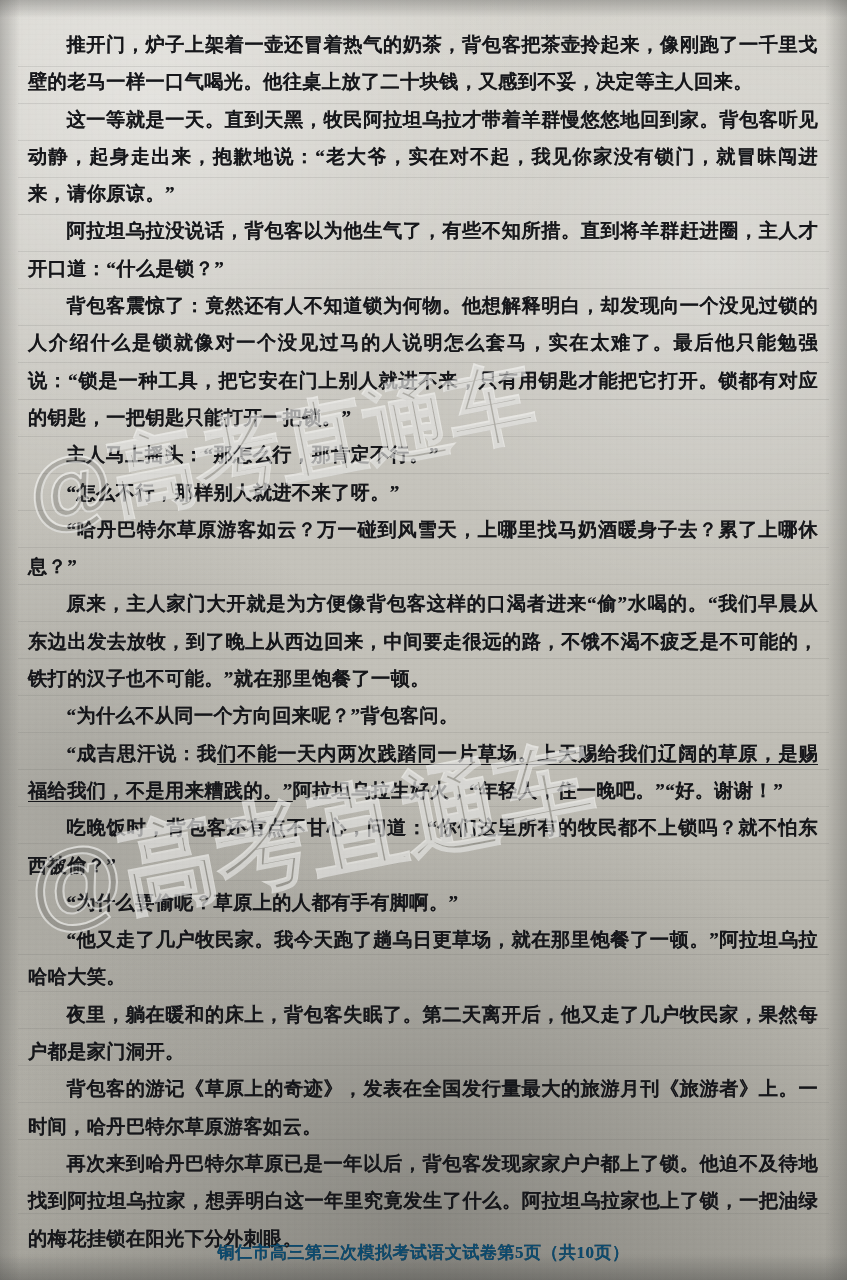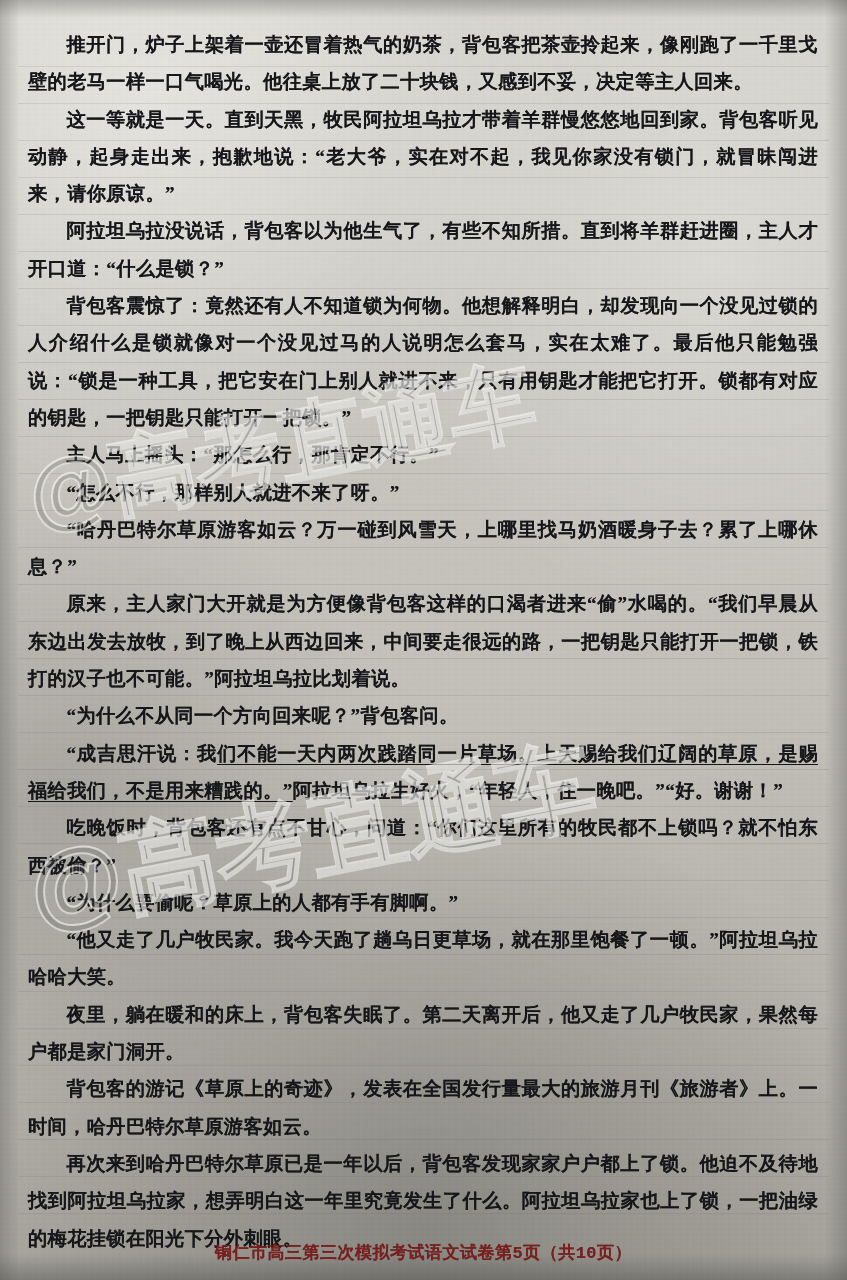--- a/index.html
+++ b/index.html
@@ -87,23 +87,23 @@
   }
   .wm1 { font-size: 86px; left: 18px; top: 170px; transform: rotate(-11deg); }
   .wm2 { font-size: 96px; left: 18px; top: 560px; transform: rotate(-11deg); }
   #footer {
     position: absolute;
     left: 0;
     bottom: 16px;
     width: 847px;
     text-align: center;
     font-size: 17px;
-    font-family: Liberation Mono, monospace;
+    font-family: Liberation Serif, serif;
     font-weight: 700;
-    color: #7f1d1d;
+    color: #0c4a6e;
     letter-spacing: .5px;
     text-shadow: 0 0 .6px rgba(0,0,0,.5);
   }
   
   #edge-top { position:absolute; left:0; right:0; top:0; height:18px; background:linear-gradient(to bottom, rgba(80,80,78,.35), rgba(0,0,0,0)); }
   #edge-bottom { position:absolute; left:0; right:0; bottom:0; height:26px; background:linear-gradient(to top, rgba(70,70,68,.40), rgba(0,0,0,0)); }
   #edge-left { position:absolute; top:0; bottom:0; left:0; width:20px; background:linear-gradient(to right, rgba(80,80,78,.30), rgba(0,0,0,0)); }
   #edge-right { position:absolute; top:0; bottom:0; right:0; width:22px; background:linear-gradient(to left, rgba(80,80,78,.32), rgba(0,0,0,0)); }
 </style>
 </head>
@@ -114,21 +114,21 @@
   <div id="rules"></div>
 
   <div id="content">
     <p>推开门，炉子上架着一壶还冒着热气的奶茶，背包客把茶壶拎起来，像刚跑了一千里戈壁的老马一样一口气喝光。他往桌上放了二十块钱，又感到不妥，决定等主人回来。</p>
     <p>这一等就是一天。直到天黑，牧民阿拉坦乌拉才带着羊群慢悠悠地回到家。背包客听见动静，起身走出来，抱歉地说：“老大爷，实在对不起，我见你家没有锁门，就冒昧闯进来，请你原谅。”</p>
     <p>阿拉坦乌拉没说话，背包客以为他生气了，有些不知所措。直到将羊群赶进圈，主人才开口道：“什么是锁？”</p>
     <p>背包客震惊了：竟然还有人不知道锁为何物。他想解释明白，却发现向一个没见过锁的人介绍什么是锁就像对一个没见过马的人说明怎么套马，实在太难了。最后他只能勉强说：“锁是一种工具，把它安在门上别人就进不来，只有用钥匙才能把它打开。锁都有对应的钥匙，一把钥匙只能打开一把锁。”</p>
     <p>主人马上摇头：“那怎么行，那肯定不行。”</p>
     <p>“怎么不行，那样别人就进不来了呀。”</p>
     <p>“哈丹巴特尔草原游客如云？万一碰到风雪天，上哪里找马奶酒暖身子去？累了上哪休息？”</p>
-    <p>原来，主人家门大开就是为方便像背包客这样的口渴者进来“偷”水喝的。“我们早晨从东边出发去放牧，到了晚上从西边回来，中间要走很远的路，一把钥匙只能打开一把锁，铁打的汉子也不可能。”阿拉坦乌拉比划着说。</p>
+    <p>原来，主人家门大开就是为方便像背包客这样的口渴者进来“偷”水喝的。“我们早晨从东边出发去放牧，到了晚上从西边回来，中间要走很远的路，不饿不渴不疲乏是不可能的，铁打的汉子也不可能。”就在那里饱餐了一顿。</p>
     <p>“为什么不从同一个方向回来呢？”背包客问。</p>
     <p>“成吉思汗说：我<span class="u">们不能一天内两次践踏同一片草场。上天赐给我们辽阔的草原，是赐福给我们，不是用来糟践的。”</span>阿拉坦乌拉生好火，“年轻人，住一晚吧。”“好。谢谢！”</p>
     <p>吃晚饭时，背包客还有点不甘心，问道：“你们这里所有的牧民都不上锁吗？就不怕东西被偷？”</p>
     <p>“为什么要偷呢？草原上的人都有手有脚啊。”</p>
     <p>“他又走了几户牧民家。我今天跑了趟乌日更草场，就在那里饱餐了一顿。”阿拉坦乌拉哈哈大笑。</p>
     <p>夜里，躺在暖和的床上，背包客失眠了。第二天离开后，他又走了几户牧民家，果然每户都是家门洞开。</p>
     <p>背包客的游记《草原上的奇迹》，发表在全国发行量最大的旅游月刊《旅游者》上。一时间，哈丹巴特尔草原游客如云。</p>
     <p>再次来到哈丹巴特尔草原已是一年以后，背包客发现家家户户都上了锁。他迫不及待地找到阿拉坦乌拉家，想弄明白这一年里究竟发生了什么。阿拉坦乌拉家也上了锁，一把油绿的梅花挂锁在阳光下分外刺眼。</p>
 
   </div>

